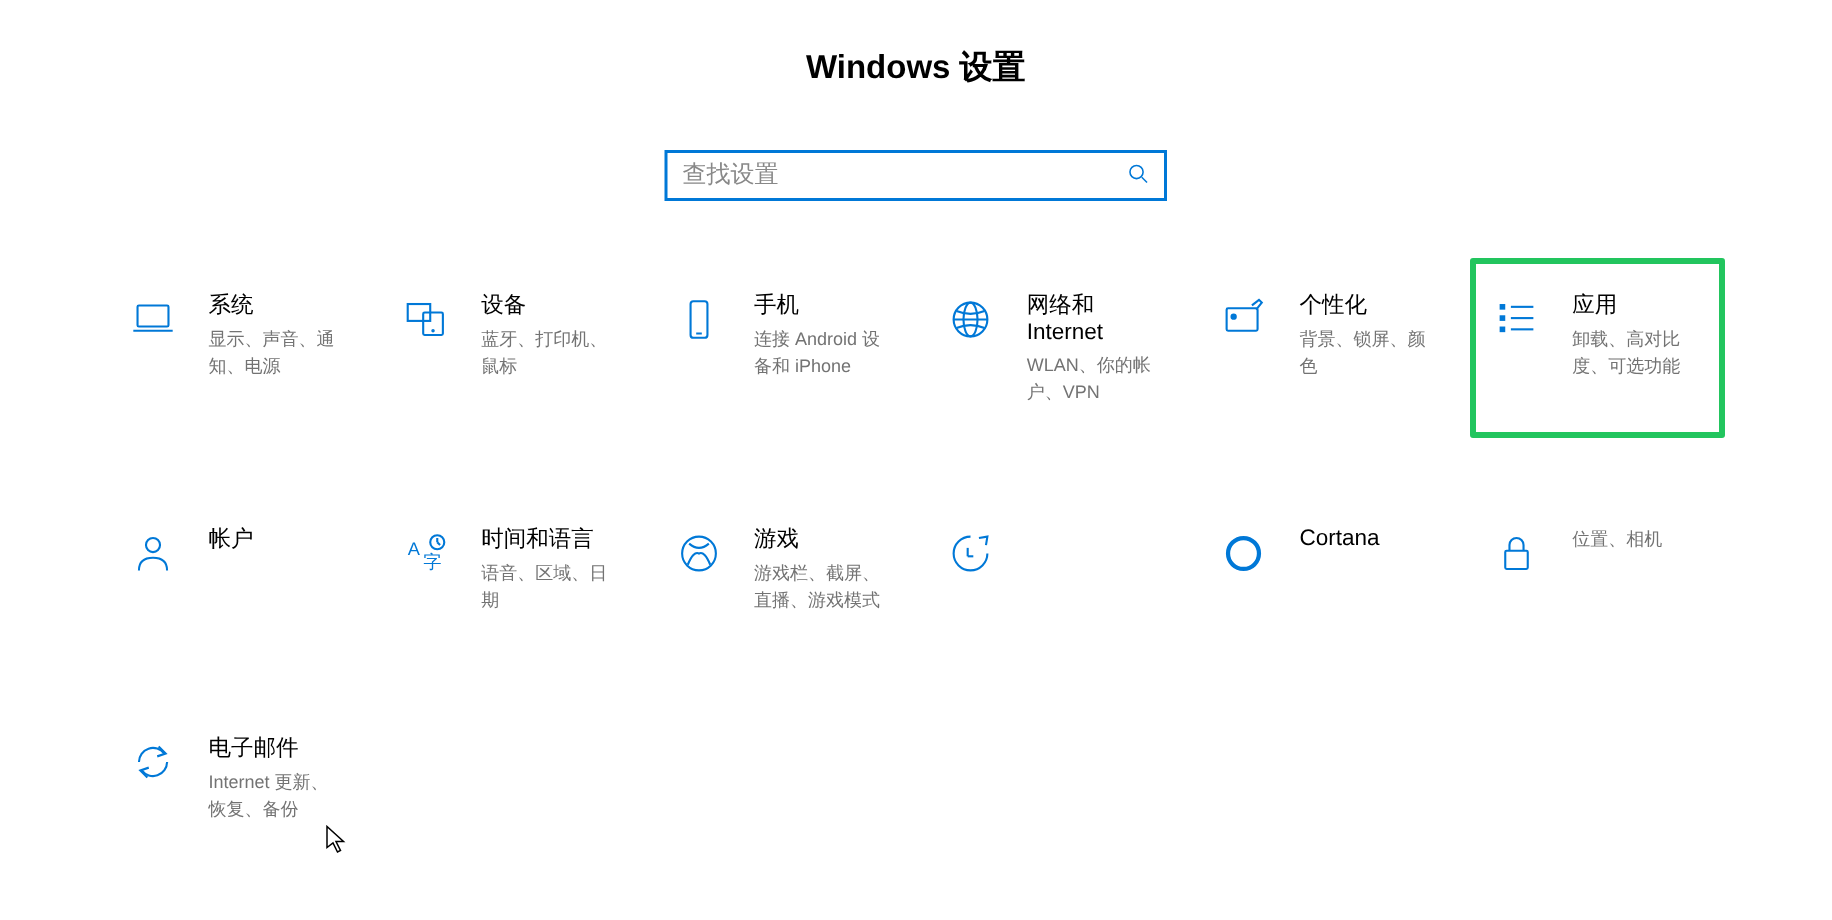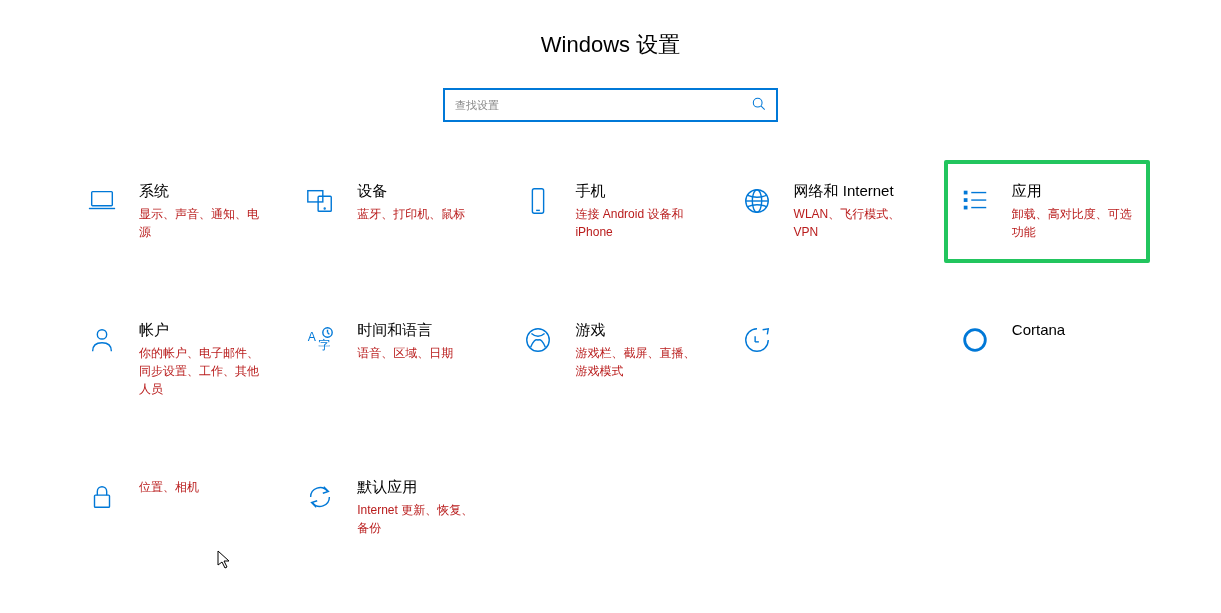--- a/index.html
+++ b/index.html
@@ -14,58 +14,58 @@
       height: 613px;
       overflow: hidden;
       position: relative;
     }
     .container {
       padding-top: 30px;
     }
     .page-title {
       text-align: center;
       font-size: 22px;
-      font-weight: 400;
+      font-weight: 700;
       color: #000;
-      margin-bottom: 28px;
+      margin-bottom: 40px;
     }
     .search-wrap {
       display: flex;
       justify-content: center;
       margin-bottom: 50px;
     }
     .search-box {
       width: 335px;
       height: 34px;
       border: 2px solid #0078d7;
       display: flex;
       align-items: center;
       padding: 0 10px;
       position: relative;
     }
     .search-input {
       flex: 1;
       border: none;
       outline: none;
-      font-size: 11px;
+      font-size: 16px;
       color: #666;
       background: transparent;
       font-family: inherit;
     }
     .search-input::placeholder {
       color: #888;
     }
     .search-icon {
       color: #0078d7;
       font-size: 14px;
     }
     .grid {
       padding: 0 75px;
       display: grid;
-      grid-template-columns: repeat(5, 1fr);
+      grid-template-columns: repeat(6, 1fr);
       column-gap: 20px;
       row-gap: 60px;
     }
     .tile {
       display: flex;
       align-items: flex-start;
       cursor: pointer;
       padding: 6px 4px;
       border: 4px solid transparent;
       border-radius: 2px;
@@ -96,21 +96,21 @@
       flex: 1;
       min-width: 0;
     }
     .tile-title {
       font-size: 15px;
       color: #000;
       margin-bottom: 4px;
     }
     .tile-desc {
       font-size: 12px;
-      color: #b91c1c;
+      color: #737373;
       line-height: 1.5;
     }
     .cursor {
       position: absolute;
       left: 217px;
       top: 550px;
       pointer-events: none;
     }
     .cursor svg {
       width: 16px;
@@ -182,24 +182,37 @@
         <svg viewBox="0 0 32 32">
             <circle cx="16" cy="16" r="12"></circle>
             <ellipse cx="16" cy="16" rx="5" ry="12"></ellipse>
             <line x1="4" y1="16" x2="28" y2="16"></line>
             <path d="M6 10 Q16 14 26 10" fill="none"></path>
             <path d="M6 22 Q16 18 26 22" fill="none"></path>
           </svg>
       </div>
       <div class="tile-text">
         <div class="tile-title">网络和 Internet</div>
-        <div class="tile-desc">WLAN、飞行模式、VPN</div>
-      </div>
-    </div>
-
+        <div class="tile-desc">WLAN、你的帐户、VPN</div>
+      </div>
+    </div>
+
+    <div class="tile">
+      <div class="tile-icon">
+        <svg viewBox="0 0 32 32">
+            <rect x="4" y="8" width="22" height="16" rx="1"></rect>
+            <path d="M22 6 L27 2 L29 4 L25 9" fill="none"></path>
+            <circle cx="9" cy="14" r="1.5" fill="#0078d7"></circle>
+          </svg>
+      </div>
+      <div class="tile-text">
+        <div class="tile-title">个性化</div>
+        <div class="tile-desc">背景、锁屏、颜色</div>
+      </div>
+    </div>
 
     <div class="tile highlighted">
       <div class="tile-icon">
         <svg viewBox="0 0 32 32">
             <rect x="4" y="5" width="4" height="4" fill="#0078d7" stroke="none"></rect>
             <rect x="4" y="13" width="4" height="4" fill="#0078d7" stroke="none"></rect>
             <rect x="4" y="21" width="4" height="4" fill="#0078d7" stroke="none"></rect>
             <line x1="12" y1="7" x2="28" y2="7"></line>
             <line x1="12" y1="15" x2="28" y2="15"></line>
             <line x1="12" y1="23" x2="28" y2="23"></line>
@@ -213,21 +226,20 @@
 
     <div class="tile">
       <div class="tile-icon">
         <svg viewBox="0 0 32 32">
             <circle cx="16" cy="10" r="5"></circle>
             <path d="M6 28 Q6 19 16 19 Q26 19 26 28" fill="none"></path>
           </svg>
       </div>
       <div class="tile-text">
         <div class="tile-title">帐户</div>
-        <div class="tile-desc">你的帐户、电子邮件、同步设置、工作、其他人员</div>
       </div>
     </div>
 
     <div class="tile">
       <div class="tile-icon">
         <svg viewBox="0 0 32 32">
             <text x="3" y="17" font-size="13" fill="#0078d7" stroke="none" font-family="sans-serif">A</text>
             <text x="14" y="26" font-size="13" fill="#0078d7" stroke="none" font-family="sans-serif">字</text>
             <circle cx="24" cy="8" r="5"></circle>
             <line x1="24" y1="5" x2="24" y2="8"></line>
@@ -293,21 +305,21 @@
     <div class="tile">
       <div class="tile-icon">
         <svg viewBox="0 0 32 32">
             <path d="M26 16 A10 10 0 0 1 8 22" fill="none"></path>
             <path d="M6 16 A10 10 0 0 1 24 10" fill="none"></path>
             <polyline points="20,5 25,10 19,12" fill="none"></polyline>
             <polyline points="12,27 7,22 13,20" fill="none"></polyline>
           </svg>
       </div>
       <div class="tile-text">
-        <div class="tile-title">默认应用</div>
+        <div class="tile-title">电子邮件</div>
         <div class="tile-desc">Internet 更新、恢复、备份</div>
       </div>
     </div>
 
   </div>
 </div>
 
 <div class="cursor">
   <svg viewBox="0 0 16 20">
       <path d="M1 1 L1 15 L5 12 L8 18 L10 17 L7 11 L12 11 Z" fill="white" stroke="black" stroke-width="1"></path>

